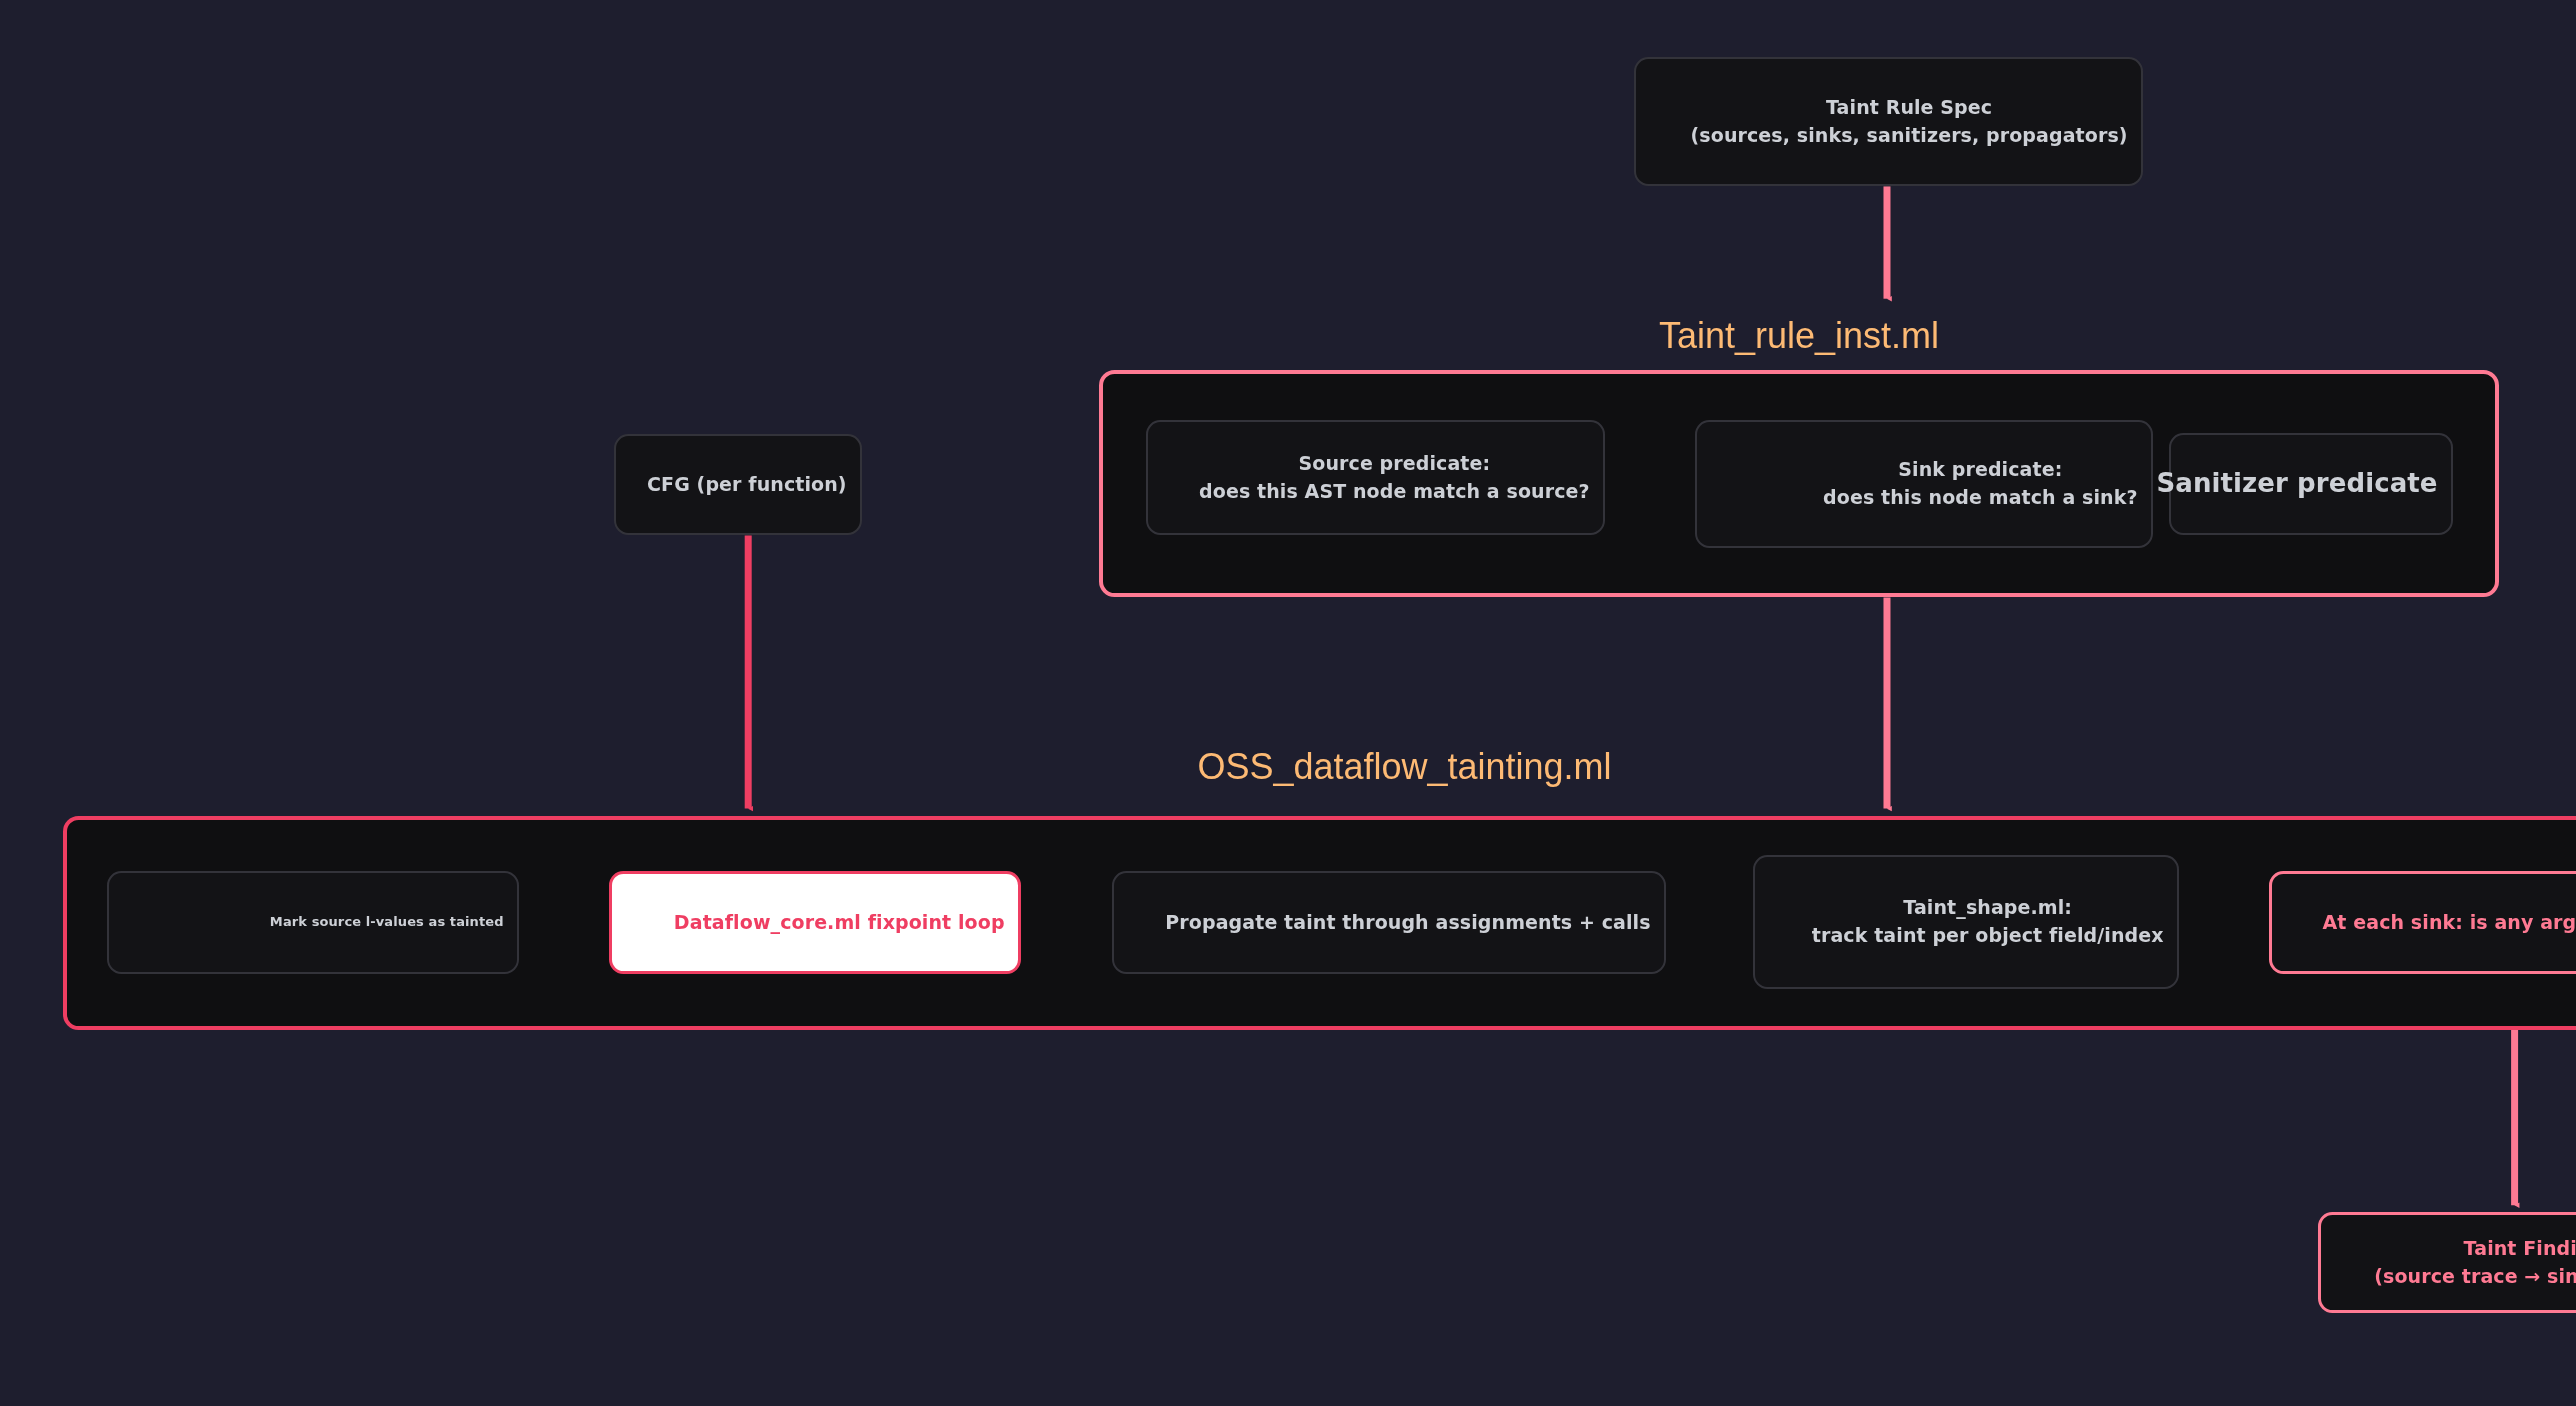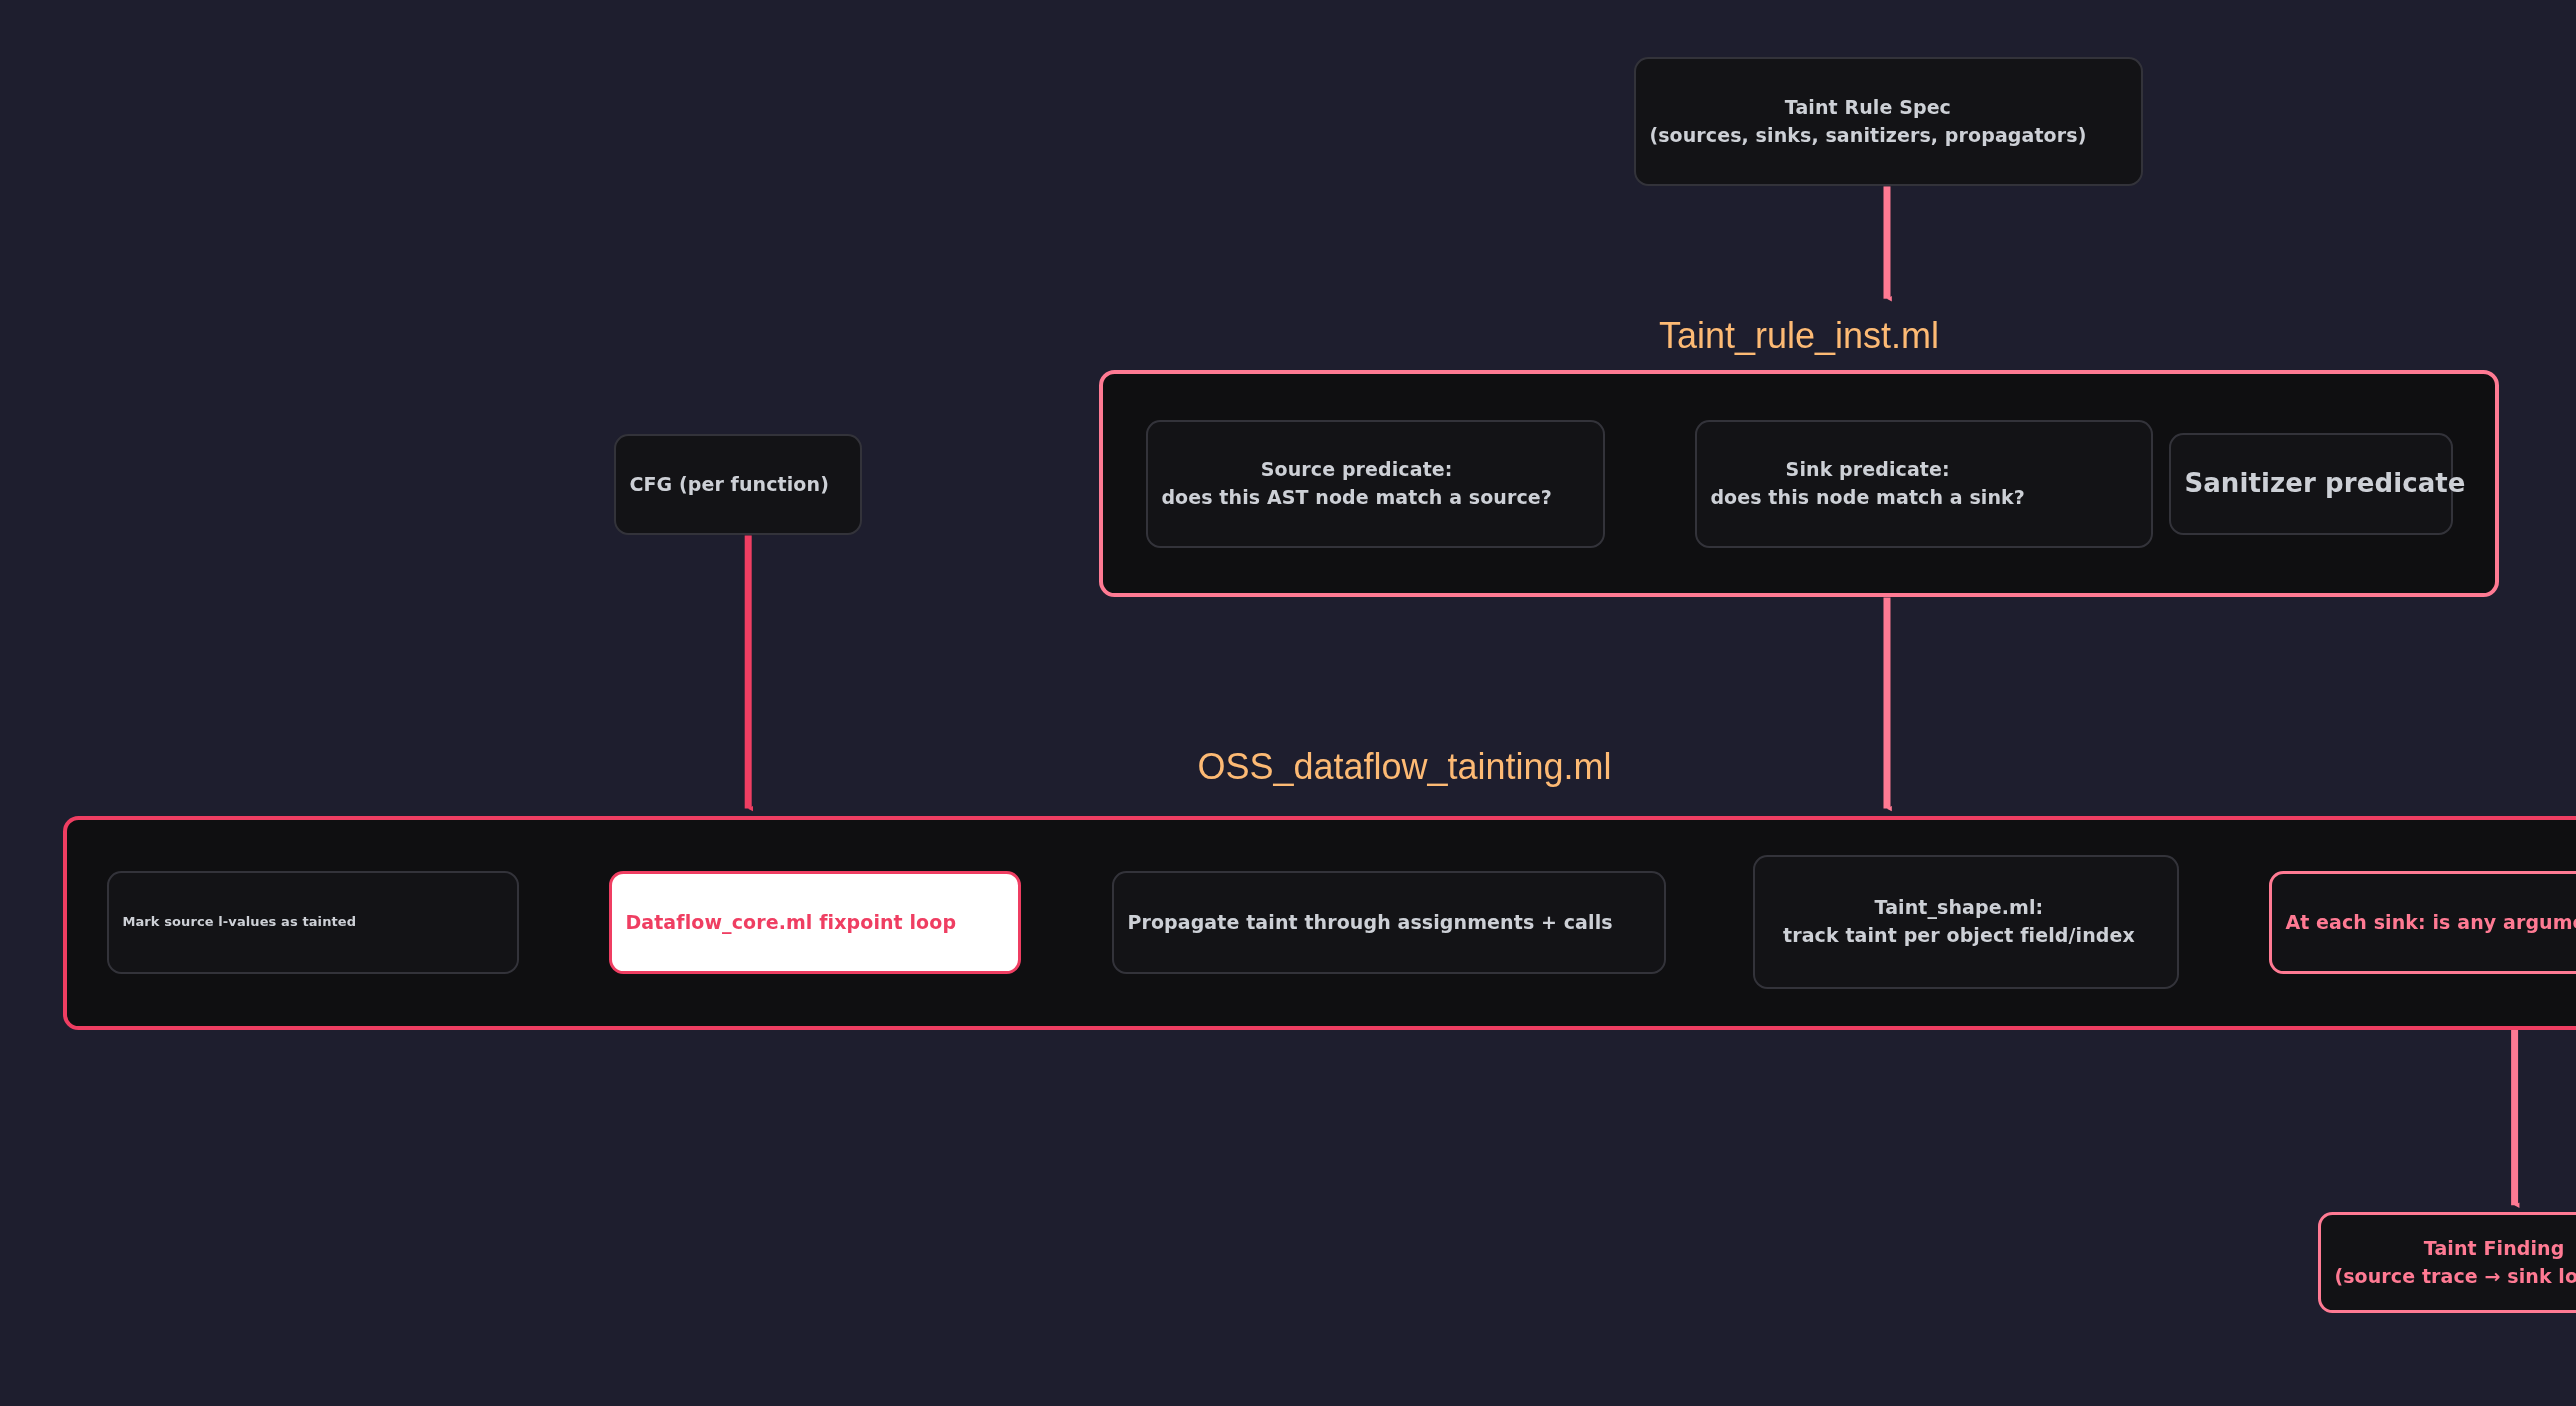--- a/index.html
+++ b/index.html
@@ -26,21 +26,21 @@
 
   
   .node {
     position: absolute;
     box-sizing: border-box;
     background: #131316;
     border: 2.6px solid #33333a;
     border-radius: 14.4px;
     display: flex;
     align-items: center;
-    justify-content: flex-start;
+    justify-content: flex-end;
     text-align: center;
     color: #cdd0d6;
     font-weight: bold;
     line-height: 1.45;
     padding: 5.2px 13.4px;
     letter-spacing: 0.1px;
   }
   .node .lines { display: block; }
   .node .lines > span { display: block; white-space: nowrap; }
 
@@ -85,21 +85,21 @@
     height: 1406px;
     pointer-events: none;
   }
 
   
   #node-taint-rule-spec { left: 1634px; top: 57px;  width: 509px; height: 129px; font-size: 19px; }
 
   #grp-rule-inst  { left: 1099px; top: 370px;  width: 1400px; height: 227px; }
   #title-rule-inst{ left: 1099px; top: 315px;  width: 1400px; text-align: center; font-size: 36px; }
 
-  #node-source-pred    { left: 1146px; top: 420px; width: 459px; height: 128px; font-size: 19px; }
+  #node-source-pred    { left: 1146px; top: 420px; width: 459px; height: 115px; font-size: 19px; }
   #node-sink-pred      { left: 1695px; top: 420px; width: 458px; height: 128px; font-size: 19px; }
   #node-sanitizer-pred { left: 2169px; top: 433px; width: 284px; height: 102px; font-size: 26px; }
 
   #node-cfg { left: 614px; top: 434px; width: 248px; height: 101px; font-size: 19px; }
 
   #grp-dataflow  { left: 63px;  top: 816px; width: 2683px; height: 214px; }
   #title-dataflow{ left: 63px;  top: 746px; width: 2683px; text-align: center; font-size: 36px; }
 
   #node-mark-source  { left: 107px;  top: 871px; width: 412px;  height: 103px; font-size: 13px; }
   #node-dataflow-core{ left: 609px; top: 871px; width: 412px;  height: 103px; font-size: 19px; }

